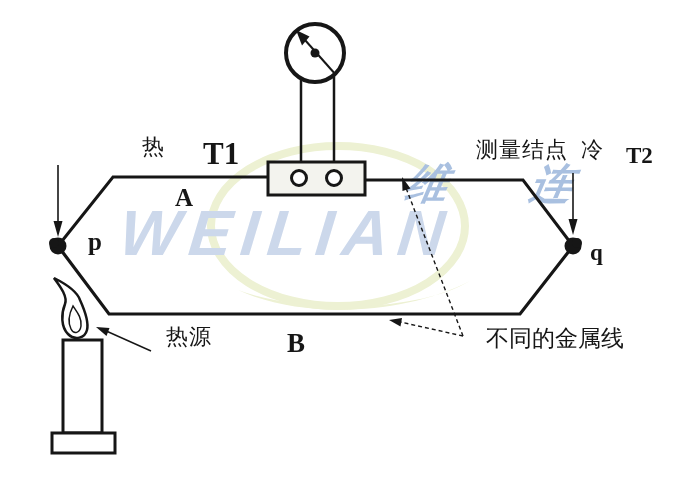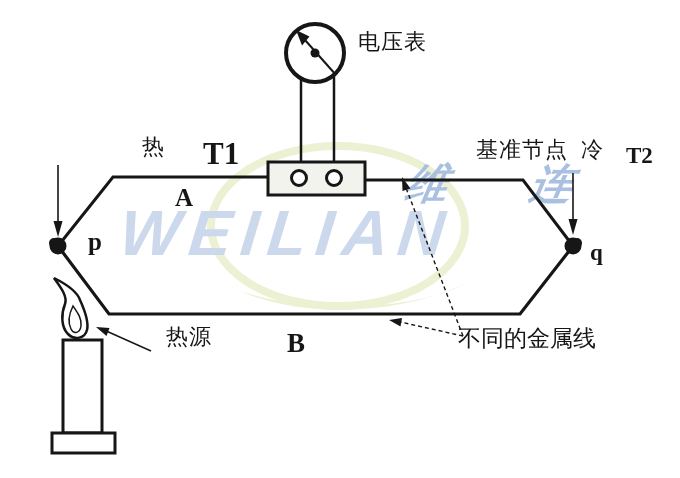--- a/index.html
+++ b/index.html
@@ -118,25 +118,24 @@
     </g>
     <g>
       <line x1="463" y1="336" x2="398" y2="321.5" class="s" stroke-width="1.4" stroke-dasharray="4,3"></line>
       <polygon points="389,320 402,318 400.5,326.5" class="f"></polygon>
     </g>
   </svg>
 
   <div id="labels">
     <div class="lbl cjk" style="left:142px; top:136px;">热</div>
     <div class="lbl serif" style="left:203px; top:138px; font-size:31px;">T1</div>
-    <div class="lbl cjk" style="left:358px; top:31px;">电压表</div>
-    <div class="lbl cjk" style="left:476px; top:139px;">基准节点</div>
+    <div class="lbl cjk" style="left:476px; top:139px;">测量结点</div>
     <div class="lbl cjk" style="left:581px; top:139px;">冷</div>
     <div class="lbl serif" style="left:626px; top:144px; font-size:23px;">T2</div>
     <div class="lbl serif" style="left:175px; top:185px; font-size:25px;">A</div>
     <div class="lbl serif" style="left:88px;  top:229px; font-size:25px;">p</div>
     <div class="lbl serif" style="left:287px; top:330px; font-size:27px;">B</div>
     <div class="lbl serif" style="left:590px; top:241px; font-size:23px;">q</div>
     <div class="lbl cjk" style="left:166px; top:326px;">热源</div>
-    <div class="lbl" style="left:458px; top:327px; font-size:23px;">不同的金属线</div>
+    <div class="lbl" style="left:486px; top:327px; font-size:23px;">不同的金属线</div>
   </div>
 
 </div>
 
 </body></html>

